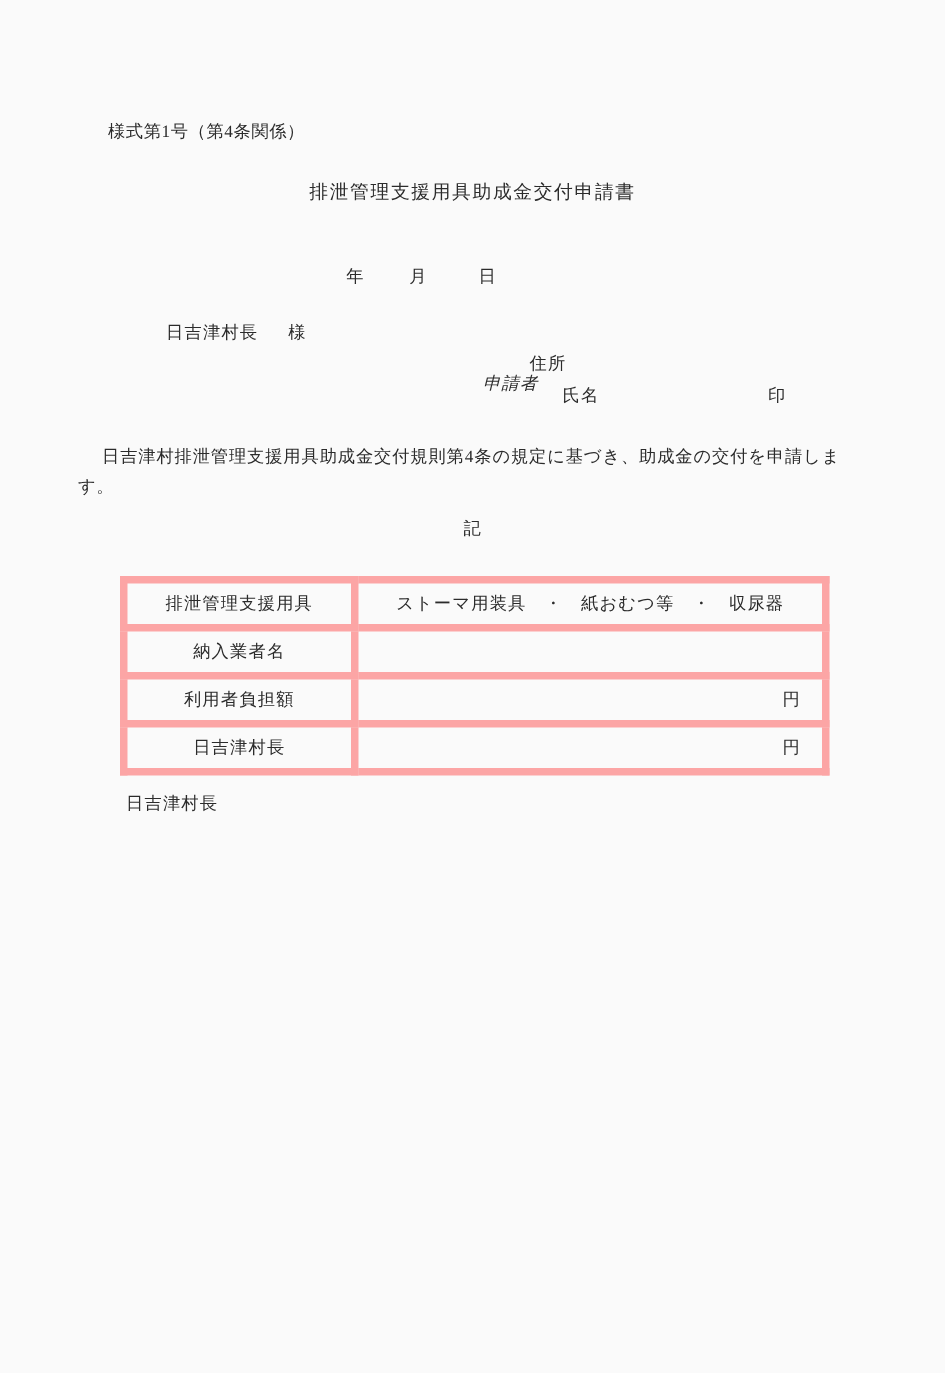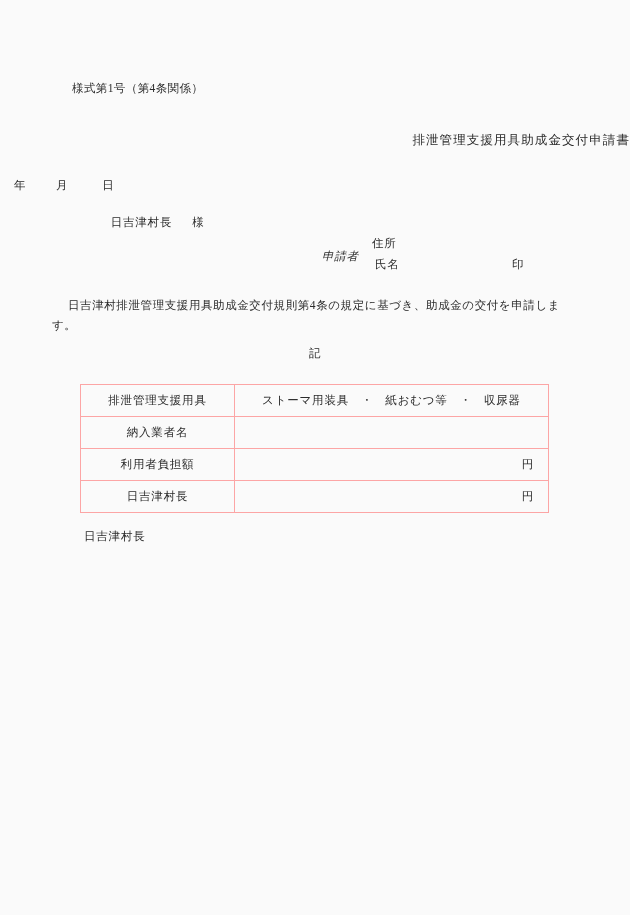--- a/index.html
+++ b/index.html
@@ -36,32 +36,31 @@
     top: 80px;
     font-size: 11.5px;
     letter-spacing: 0.4px;
   }
 
   
   .doc-title {
     left: 0;
     top: 119px;
     width: 630px;
-    text-align: right;
+    text-align: center;
     font-size: 12.5px;
     letter-spacing: 1.1px;
-    margin-top: 12px;
   }
 
   
   .date-line {
     left: 0;
     top: 160px;
     width: 624px;
-    text-align: left;
+    text-align: center;
     padding-right: 76px;
     box-sizing: border-box;
     font-size: 11.5px;
   }
   .date-line .seg { display: inline-block; }
   .date-line .seg.y { margin-right: 30px; }
   .date-line .seg.m { margin-right: 34px; }
 
   
   .addressee {
@@ -74,21 +73,21 @@
 
   
   .applicant-label {
     left: 322px;
     top: 248px;
     font-size: 11.5px;
     letter-spacing: 0.8px;
     font-style: italic;
   }
   .applicant-address-label {
-    left: 372px;
+    left: 353px;
     top: 235px;
     font-size: 11.5px;
     letter-spacing: 0.8px;
   }
   .applicant-name-label {
     left: 375px;
     top: 256px;
     font-size: 11.5px;
     letter-spacing: 0.8px;
   }
@@ -123,21 +122,21 @@
   
   .form-table {
     position: absolute;
     left: 80px;
     top: 384px;
     width: 468px;
     border-collapse: collapse;
     table-layout: fixed;
   }
   .form-table td {
-    border: 1px solid #fca5a5;
+    border: 5px solid #fca5a5;
     height: 32px;
     font-size: 11.5px;
     letter-spacing: 0.8px;
     padding: 0 8px;
     box-sizing: border-box;
   }
   .form-table td.label-cell {
     width: 154px;
     text-align: center;
   }

